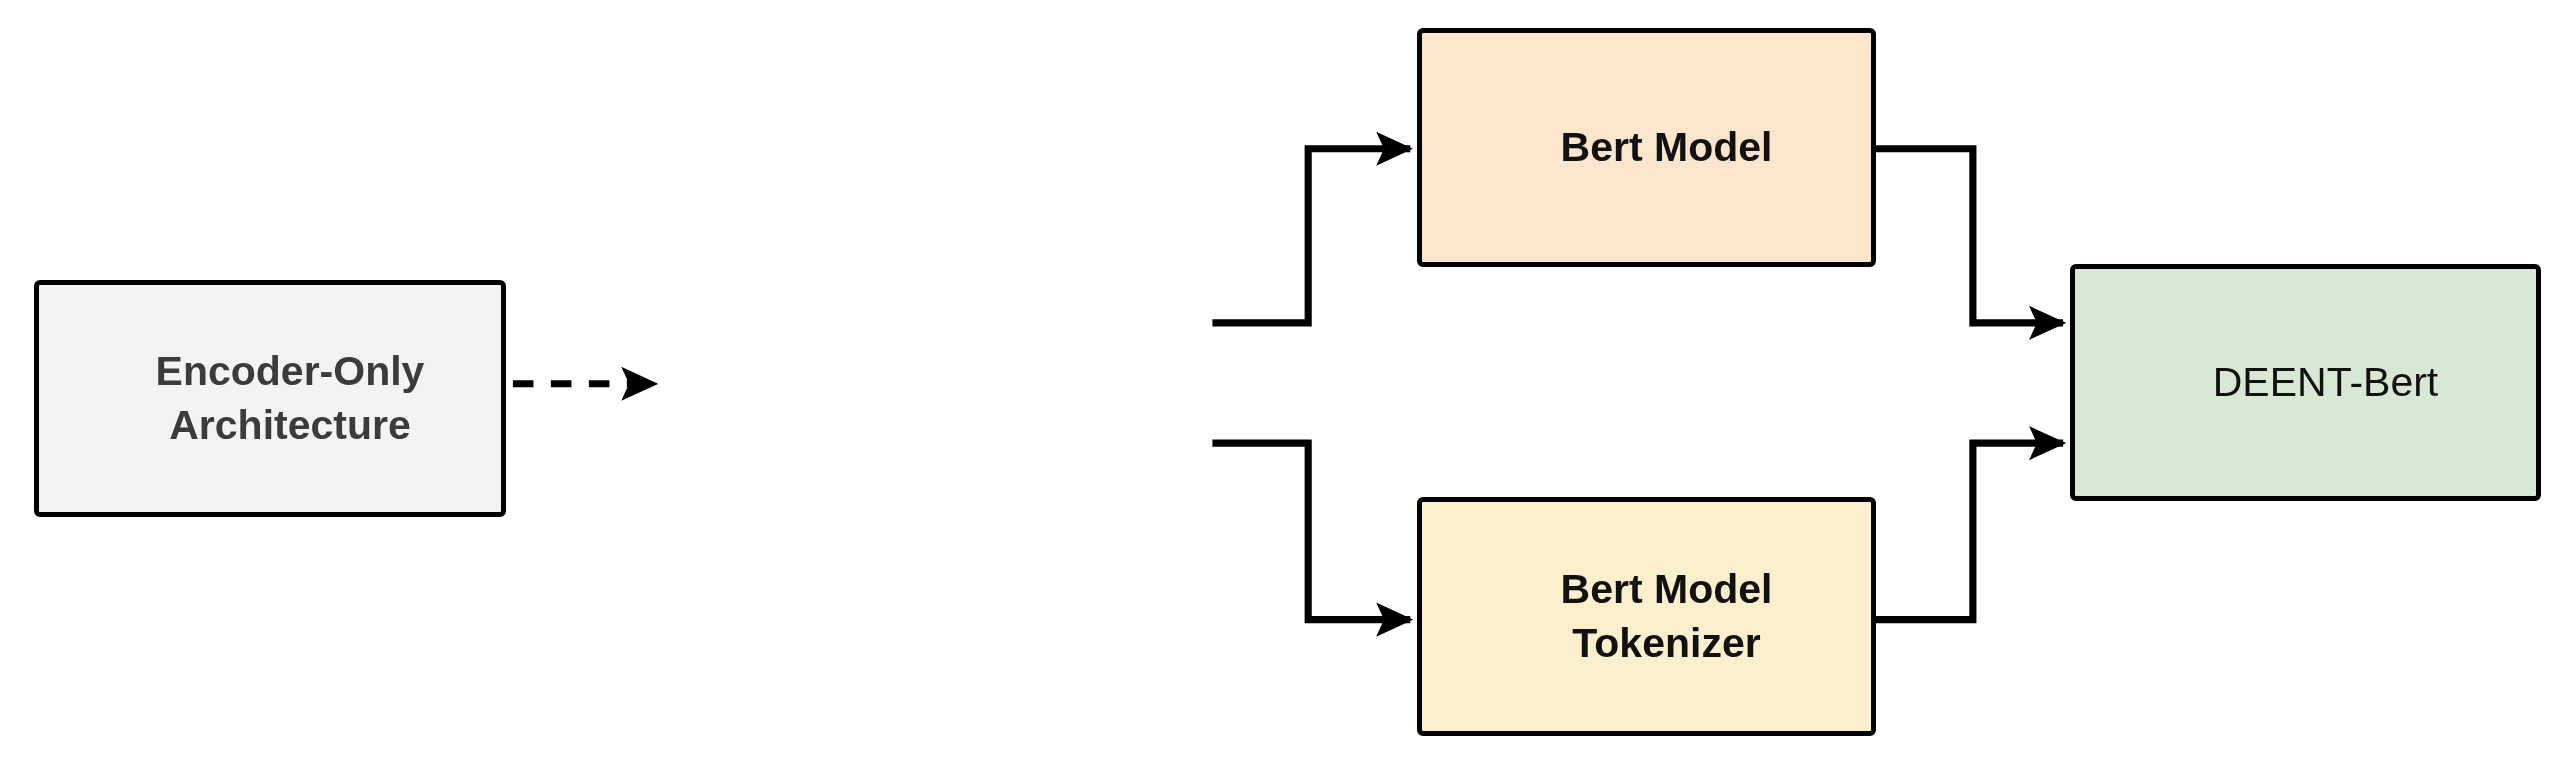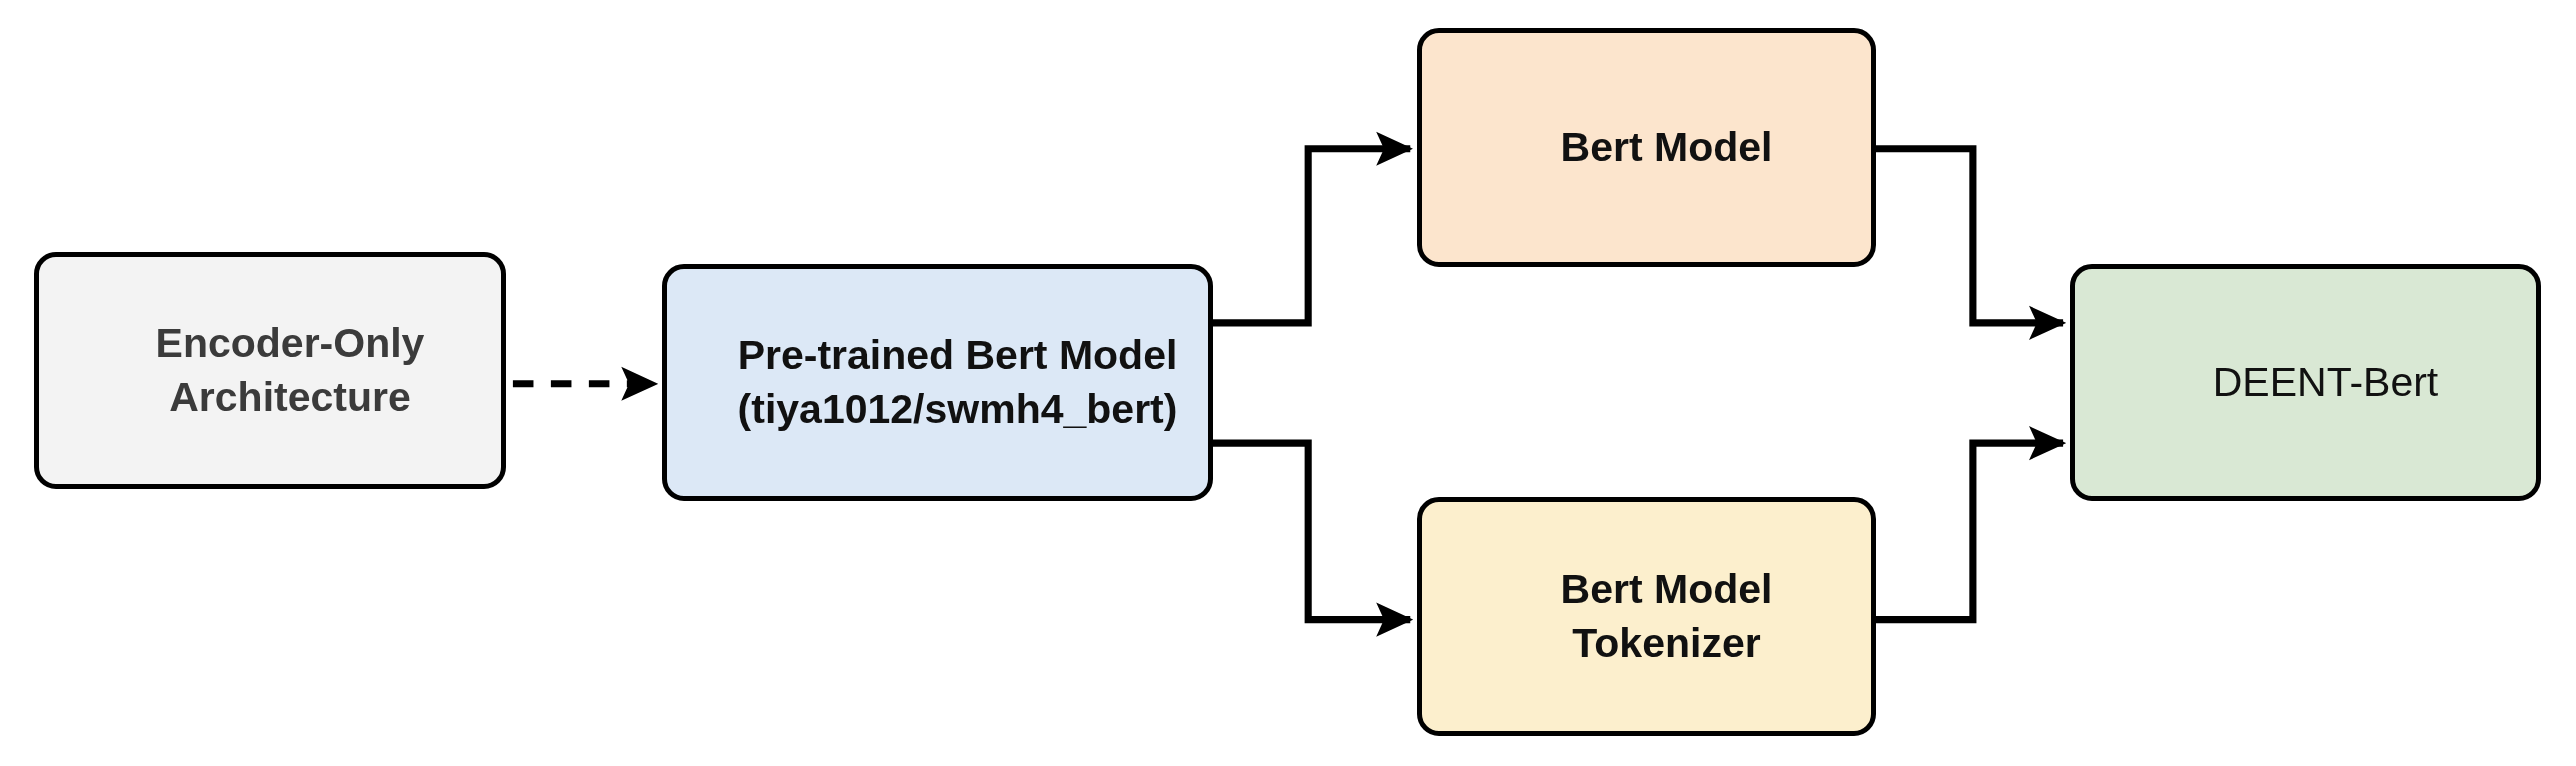--- a/index.html
+++ b/index.html
@@ -20,38 +20,38 @@
     left: 0;
     top: 0;
     width: 2576px;
     height: 766px;
     pointer-events: none;
   }
   .node {
     position: absolute;
     box-sizing: border-box;
     border: 5.5px solid #000000;
-    border-radius: 22px;
+    border-radius: 6px;
     display: flex;
     align-items: center;
     justify-content: center;
     text-align: center;
     font-weight: bold;
     line-height: 1.30;
     color: #111111;
     z-index: 2;
     padding-left: 40px;
   }
   .node .label {
     display: block;
     padding: 0 14.2px;
     white-space: pre-line;
   }
   #node-encoder-only {
-    left: 34px;  top: 252px;  width: 472px;  height: 237px;
+    left: 34px;  top: 280px;  width: 472px;  height: 237px;
     background: #f3f3f3;
     color: #3b3b3b;
     font-size: 41px;
   }
   #node-pretrained-bert {
     left: 662px; top: 264px;  width: 551px; height: 237px;
     background: #dce8f6;
     font-size: 41px;
   }
   #node-bert-model {
@@ -94,24 +94,20 @@
     <path d="M 2370 188 L 2493 188 L 2493 408 L 2607 408" fill="none" stroke="#000000" stroke-width="9" marker-end="url(#arrow)"></path>
 
     <path d="M 2370 783 L 2493 783 L 2493 560 L 2607 560" fill="none" stroke="#000000" stroke-width="9" marker-end="url(#arrow)"></path>
   </svg>
 
   <div class="node" id="node-encoder-only">
     <span class="label">Encoder-Only
 Architecture</span>
   </div>
 
-  <div class="node" id="node-pretrained-bert">
-    <span class="label">Pre-trained Bert Model
-(tiya1012/swmh4_bert)</span>
-  </div>
 
   <div class="node" id="node-bert-model">
     <span class="label">Bert Model</span>
   </div>
 
   <div class="node" id="node-bert-tokenizer">
     <span class="label">Bert Model
 Tokenizer</span>
   </div>
 

